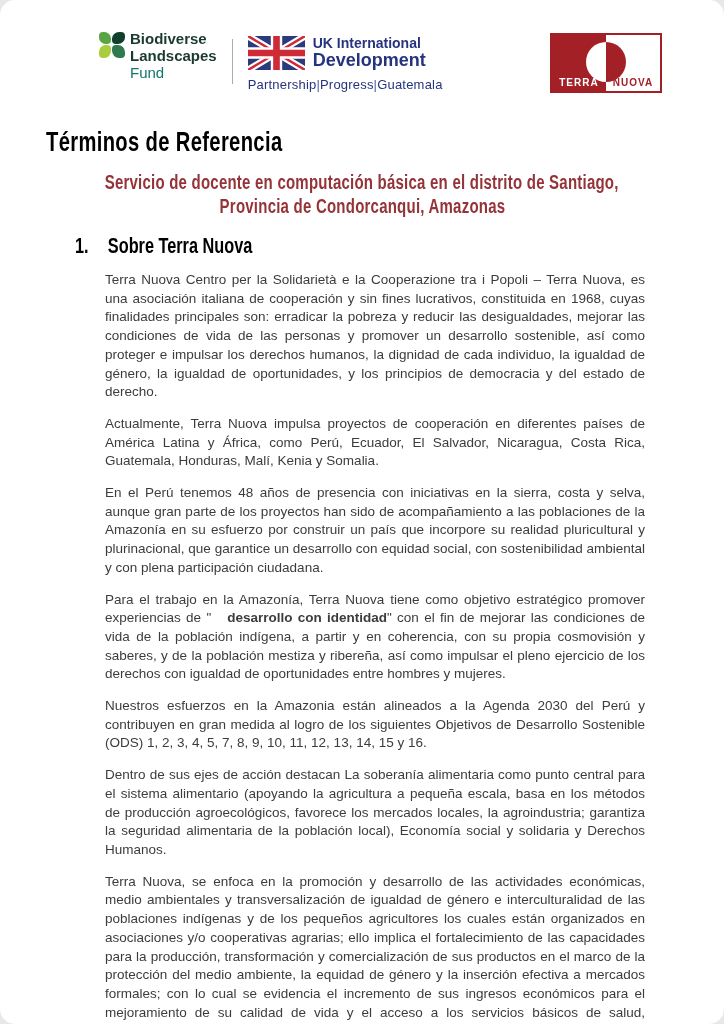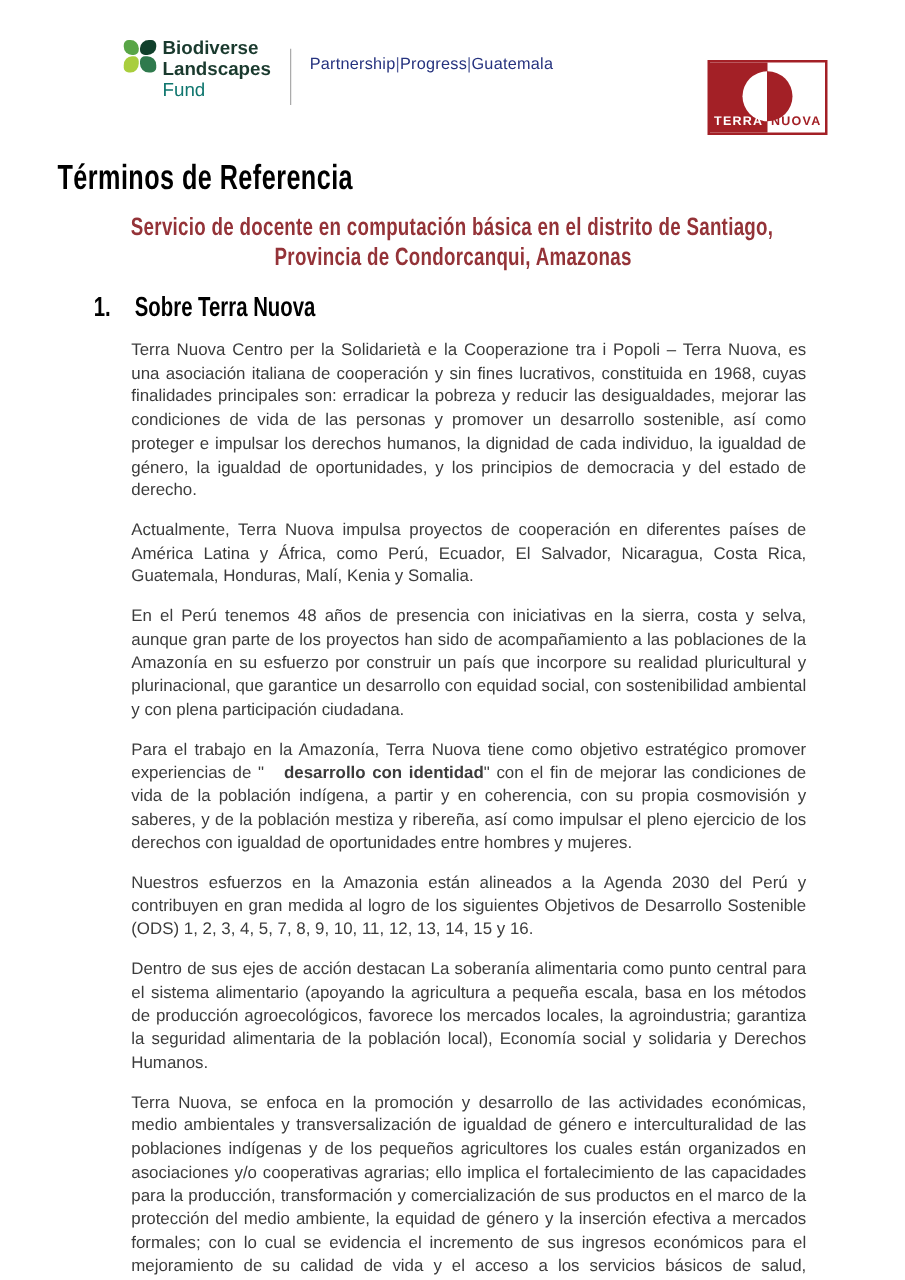--- a/index.html
+++ b/index.html
@@ -11,20 +11,21 @@
   }
   *{margin:0;padding:0;box-sizing:border-box;}
   html,body{background:#e8e8e8;}
   .page{
     position:relative;
     width:724px;height:1024px;
     background:#fff;
     margin:0 auto;
     font-family:"Liberation Sans", sans-serif;
     overflow:hidden;
+    border-radius:15px;
   }
 
   
   .header{
     position:absolute;top:30px;left:99px;right:62px;
     display:flex;align-items:flex-start;
   }
   .logo-bio{display:flex;align-items:flex-start;}
   .leaf-grid{
     width:27px;height:27px;margin-top:2px;
@@ -47,22 +48,22 @@
   .uk-text{margin-left:8px;color:var(--navy);}
   .uk-line1{font-weight:bold;font-size:14px;line-height:15px;}
   .uk-line2{font-weight:bold;font-size:18px;line-height:19px;}
   .uk-tagline{
     margin-top:7px;display:flex;align-items:center;justify-content:space-between;
     width:148px;color:var(--navy);font-size:13px;letter-spacing:0.2px;
   }
   .uk-tagline .sep{color:var(--navy);opacity:.8;}
 
   .logo-terra{
-    margin-left:auto;margin-top:18px;
-    width:96px;height:60px;border:2px solid var(--terra-red);
+    margin-left:auto;margin-top:3px;
+    width:112px;height:60px;border:2px solid var(--terra-red);
     background:#fff;position:relative;
   }
   .terra-left{position:absolute;left:0;top:0;bottom:0;width:50%;background:var(--terra-red);}
   .terra-circle{
     position:absolute;left:50%;top:7px;width:40px;height:40px;margin-left:-20px;
     border-radius:50%;
     background:linear-gradient(90deg,#fff 0 50%,var(--terra-red) 50% 100%);
   }
   .terra-word{
     position:absolute;bottom:3px;width:50%;text-align:center;
@@ -113,20 +114,33 @@
       <div class="bio-text">
         <div class="b">Biodiverse</div>
         <div class="b">Landscapes</div>
         <div class="fund">Fund</div>
       </div>
     </div>
 
     <div class="hdr-divider"></div>
 
     <div class="logo-uk">
+      <div class="uk-top">
+        <svg class="uk-flag" viewBox="0 0 60 36" preserveAspectRatio="none">
+          <rect width="60" height="36" fill="#2B3C7E"></rect>
+          <path d="M0,0 L60,36 M60,0 L0,36" stroke="#fff" stroke-width="7.2"></path>
+          <path d="M0,0 L60,36 M60,0 L0,36" stroke="#CE2B37" stroke-width="2.6"></path>
+          <path d="M30,0 V36 M0,18 H60" stroke="#fff" stroke-width="12"></path>
+          <path d="M30,0 V36 M0,18 H60" stroke="#CE2B37" stroke-width="7"></path>
+        </svg>
+        <div class="uk-text">
+          <div class="uk-line1">UK International</div>
+          <div class="uk-line2">Development</div>
+        </div>
+      </div>
       <div class="uk-tagline">
         <span>Partnership</span>
         <span class="sep">|</span>
         <span>Progress</span>
         <span class="sep">|</span>
         <span>Guatemala</span>
       </div>
     </div>
 
     <div class="logo-terra">

